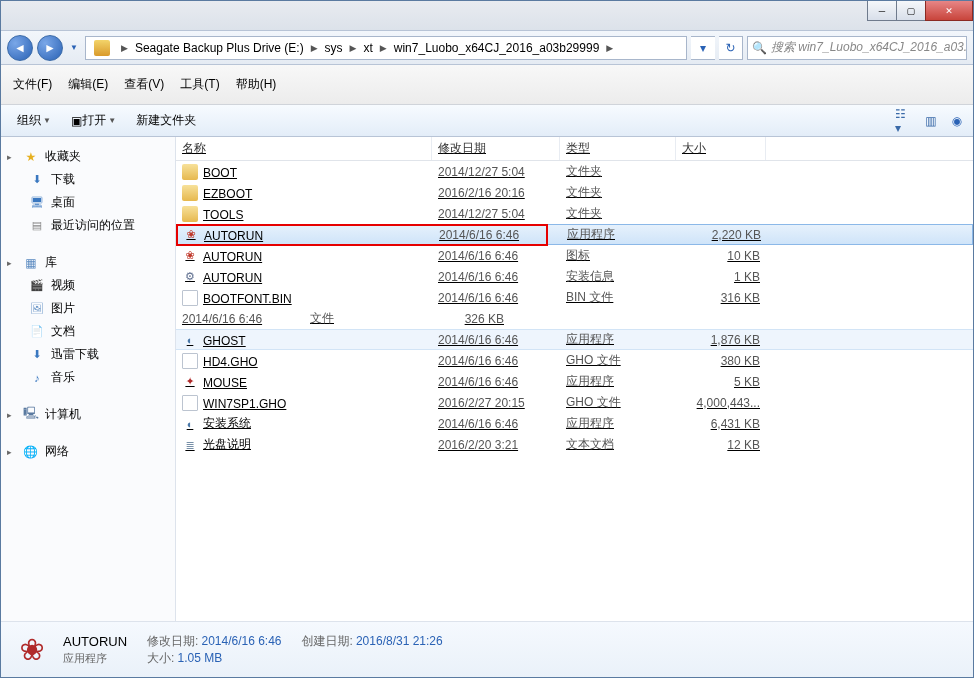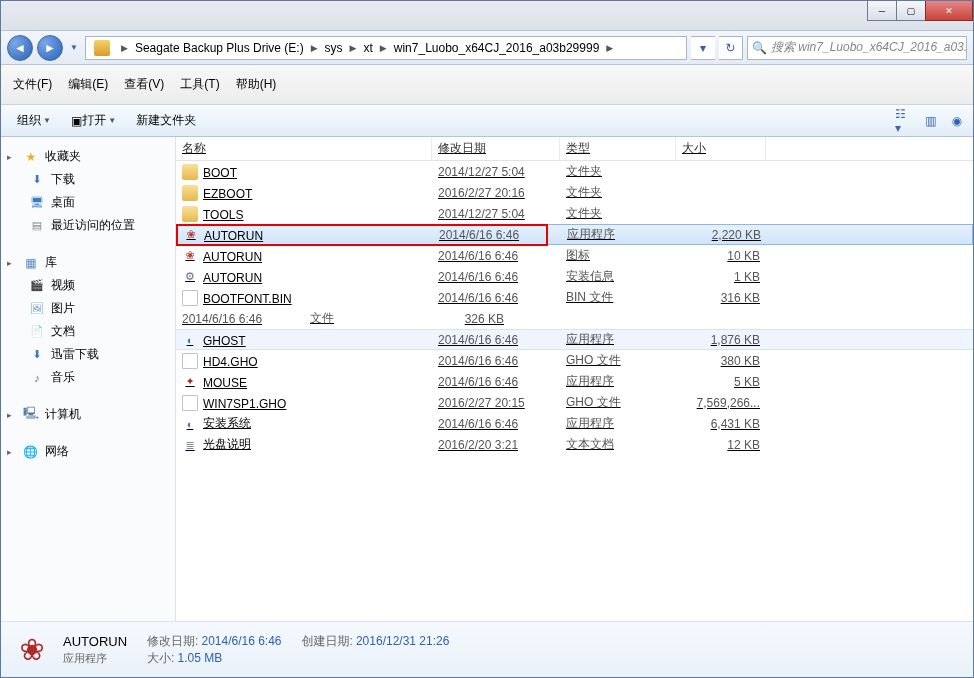--- a/index.html
+++ b/index.html
@@ -219,21 +219,21 @@
             </div>
             <div class="c date">2014/12/27 5:04</div>
             <div class="c type">文件夹</div>
             <div class="c size"></div>
           </div>
           <div class="row">
             <div class="c name">
               <span class="fileicon fic-folder"></span>
               <span>EZBOOT</span>
             </div>
-            <div class="c date">2016/2/27 20:16</div>
+            <div class="c date">2016/2/16 20:16</div>
             <div class="c type">文件夹</div>
             <div class="c size"></div>
           </div>
           <div class="row">
             <div class="c name">
               <span class="fileicon fic-folder"></span>
               <span>TOOLS</span>
             </div>
             <div class="c date">2014/12/27 5:04</div>
             <div class="c type">文件夹</div>
@@ -308,21 +308,21 @@
             <div class="c type">应用程序</div>
             <div class="c size">5 KB</div>
           </div>
           <div class="row">
             <div class="c name">
               <span class="fileicon fic-file"></span>
               <span>WIN7SP1.GHO</span>
             </div>
             <div class="c date">2016/2/27 20:15</div>
             <div class="c type">GHO 文件</div>
-            <div class="c size">7,569,266...</div>
+            <div class="c size">4,000,443...</div>
           </div>
           <div class="row">
             <div class="c name">
               <span class="fileicon fic-ghost"></span>
               <span>安装系统</span>
             </div>
             <div class="c date">2014/6/16 6:46</div>
             <div class="c type">应用程序</div>
             <div class="c size">6,431 KB</div>
           </div>
@@ -344,18 +344,18 @@
     <div class="info">
       <div class="title">AUTORUN</div>
       <div class="sub">应用程序</div>
     </div>
     <div class="props">
       <div>
         <div class="prop"><span class="lab">修改日期:</span> <span class="val">2014/6/16 6:46</span></div>
         <div class="prop"><span class="lab">大小:</span> <span class="val">1.05 MB</span></div>
       </div>
       <div>
-        <div class="prop"><span class="lab">创建日期:</span> <span class="val">2016/12/31 21:26</span></div>
+        <div class="prop"><span class="lab">创建日期:</span> <span class="val">2016/8/31 21:26</span></div>
       </div>
     </div>
   </div>
 
 </div>
 
 </body></html>

